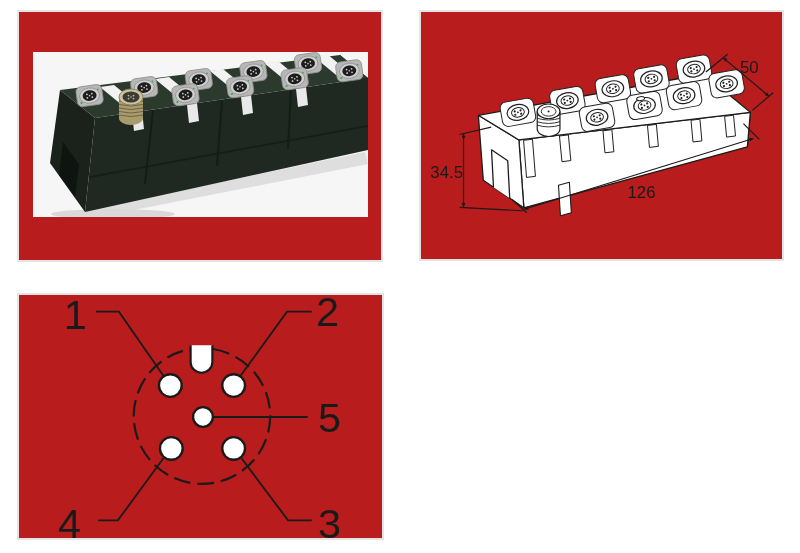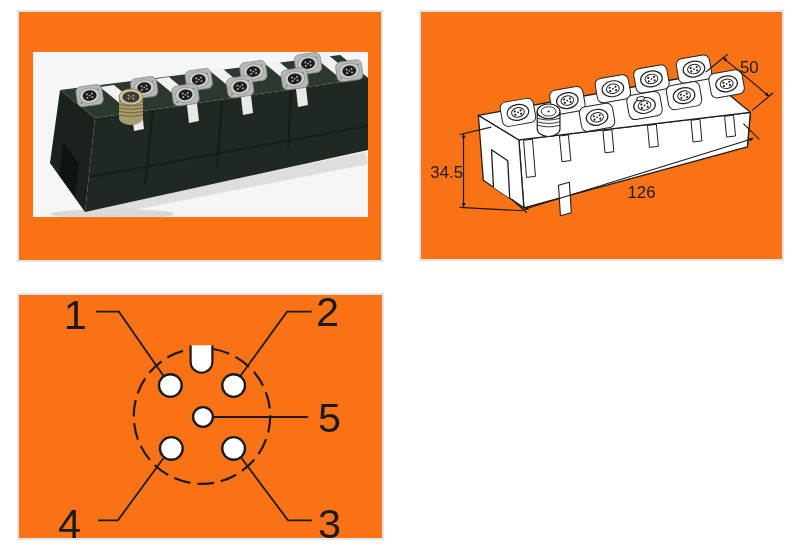--- a/index.html
+++ b/index.html
@@ -1,18 +1,18 @@
 <!DOCTYPE html>
 <html><head>
 <meta charset="utf-8">
 <style>
   html,body{margin:0;padding:0;background:#ffffff;}
   body{width:800px;height:553px;position:relative;overflow:hidden;
        font-family:"Liberation Sans", sans-serif;}
-  .panel{position:absolute;background:#f97316;border:2px solid #e4e4e4;box-sizing:border-box;}
+  .panel{position:absolute;background:#b91c1c;border:2px solid #e4e4e4;box-sizing:border-box;}
   #panel-photo{left:17px;top:10px;width:366px;height:252px;}
   #panel-drawing{left:419px;top:10px;width:365px;height:251px;}
   #panel-pinout{left:17px;top:293px;width:367px;height:247px;}
   .fill-abs{position:absolute;left:0;top:0;width:100%;height:100%;}
   #photo-area{position:absolute;left:14px;top:40px;width:335px;height:165px;}
   svg{display:block;}
   .dimtext{font-family:"Liberation Sans", sans-serif;font-size:17px;fill:#1a1a1a;}
   .pintext{font-family:"Liberation Sans", sans-serif;font-size:42px;fill:#1a1a1a;}
 </style>
 </head>

